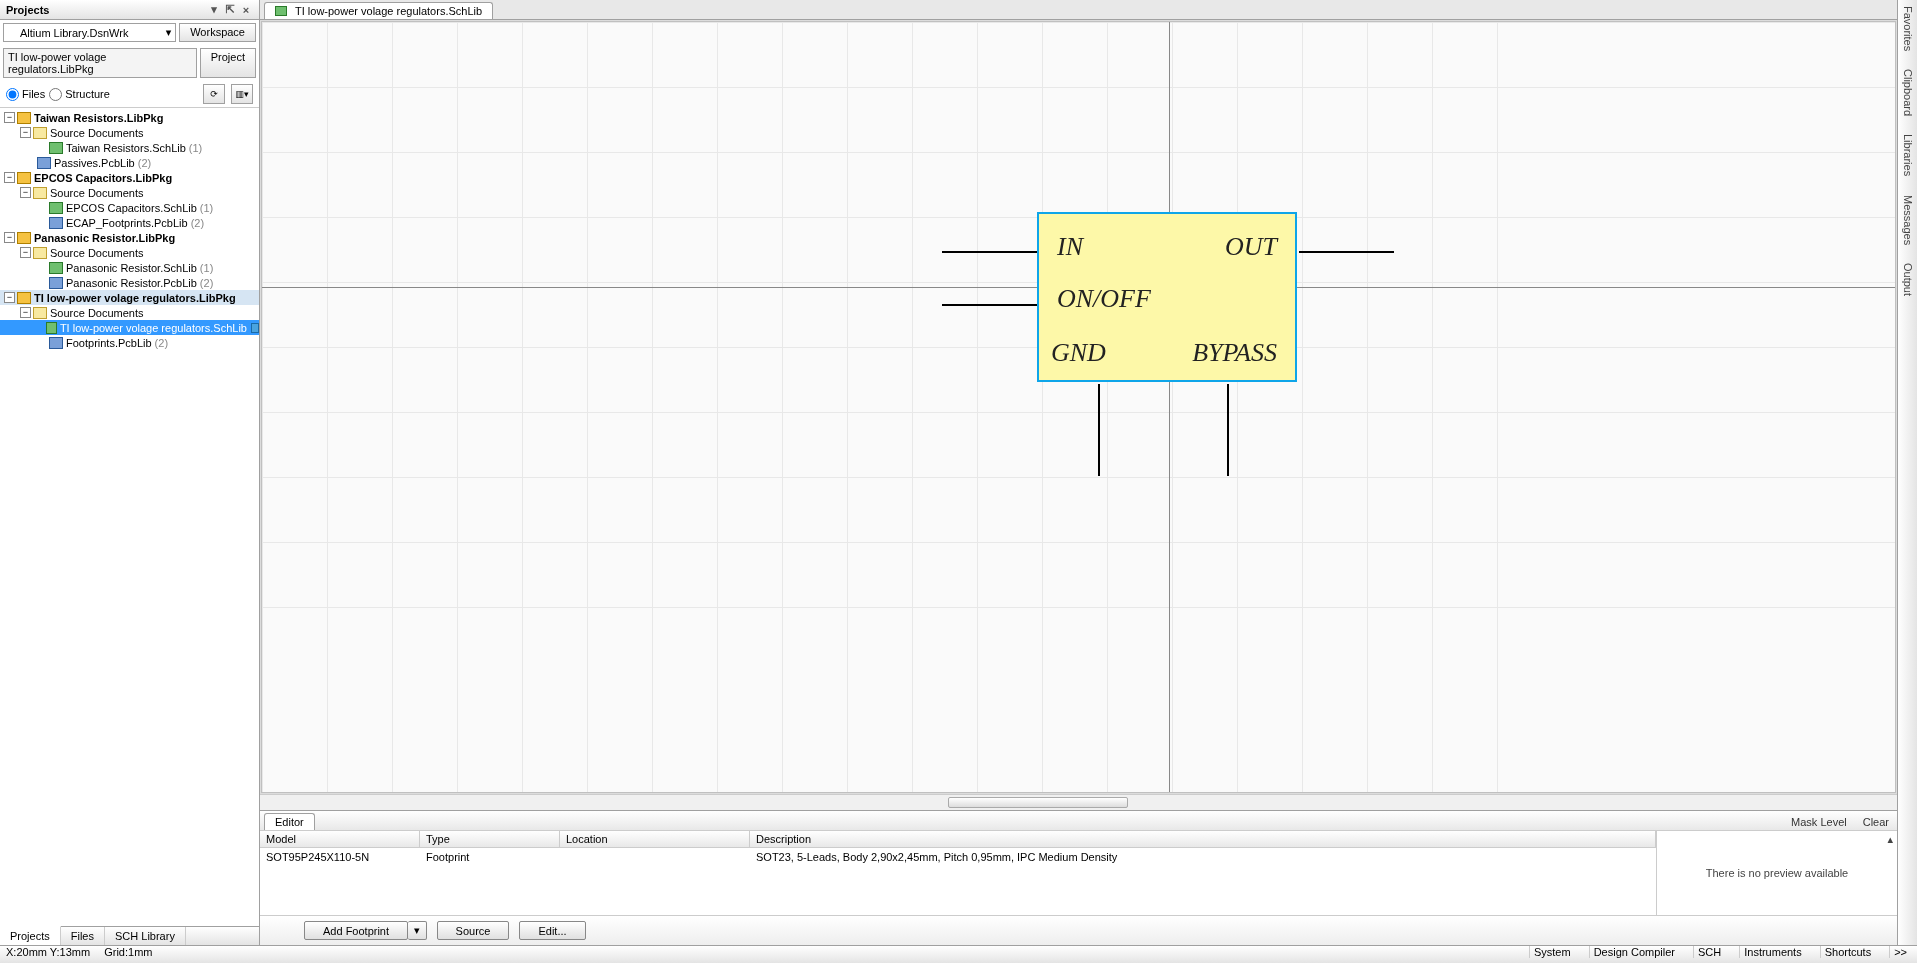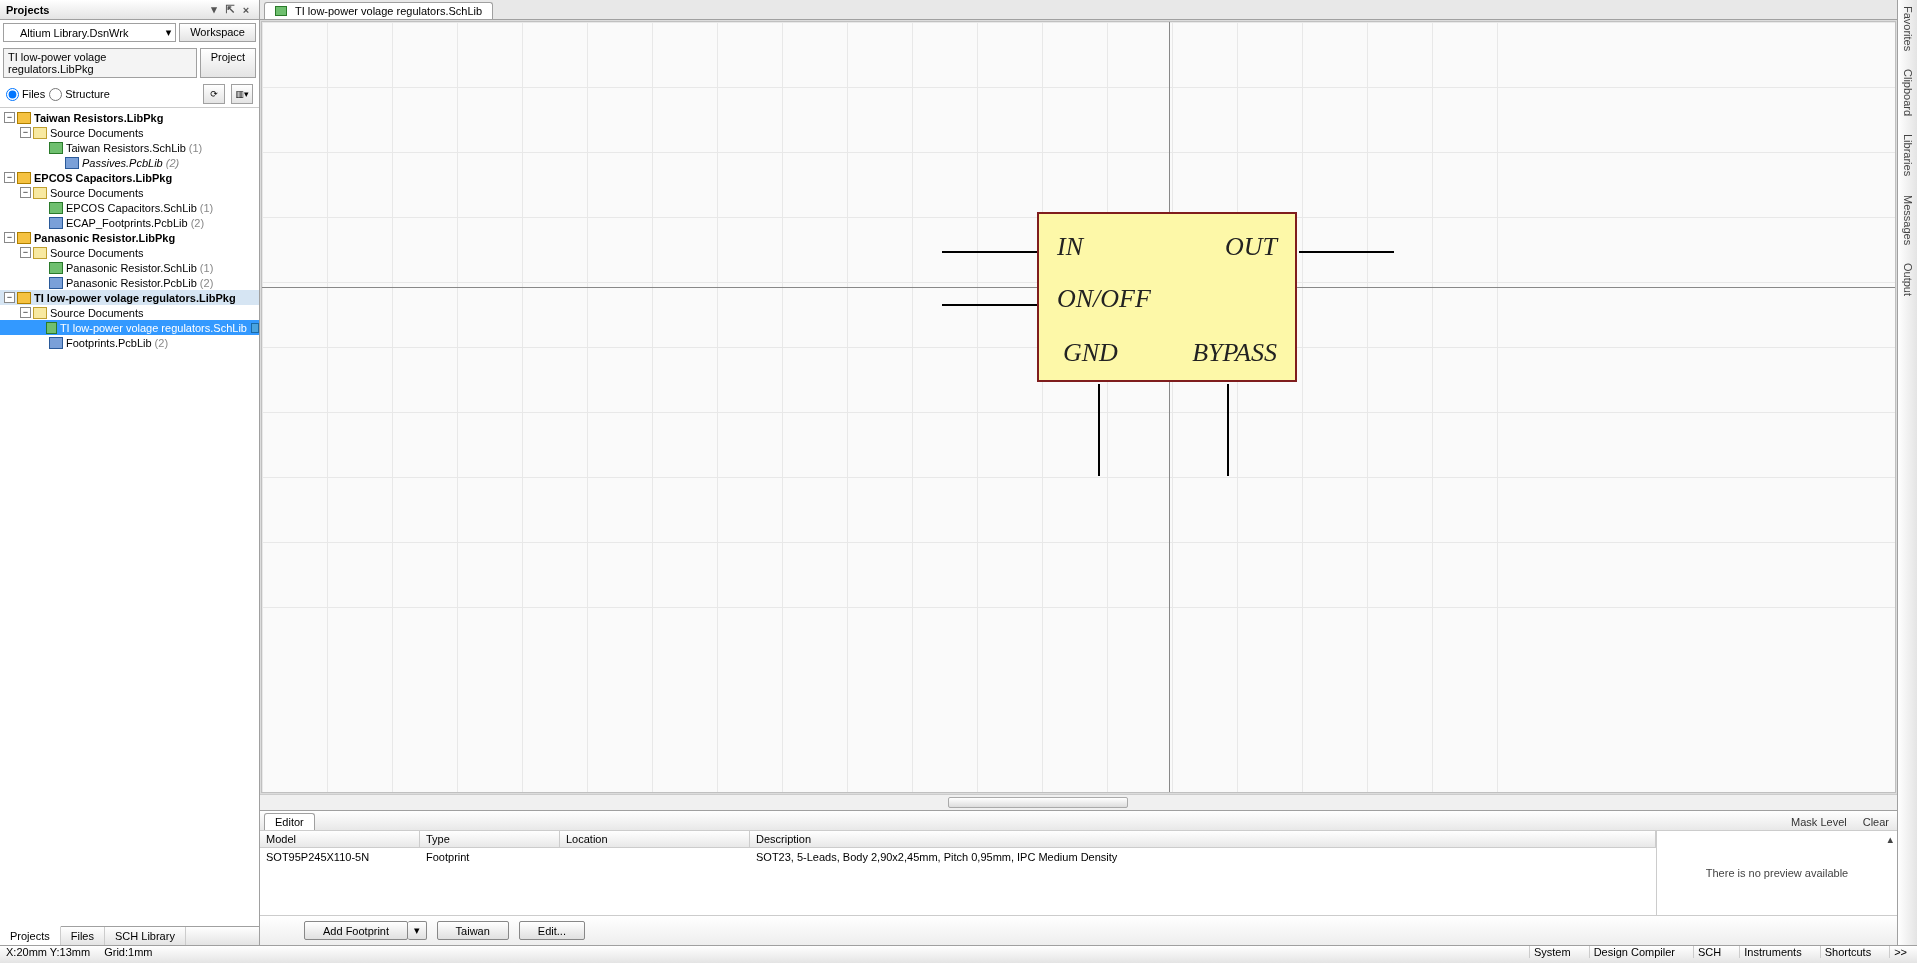--- a/index.html
+++ b/index.html
@@ -41,21 +41,21 @@
 .doc-tab { background:#fff; border:1px solid #a0a0a0; border-bottom:none; padding:2px 10px; display:flex; align-items:center; gap:5px; border-radius:3px 3px 0 0; margin-top:2px;}
 .doc-tab .ticon{width:12px;height:10px;}
 .canvas-wrap { flex:1; position:relative; overflow:auto; background:#fafafa; border:1px solid #c0c0c0; margin:1px;}
 .canvas { position:absolute; inset:0; }
 .grid-v,.grid-h{position:absolute;background:#e8e8e8;}
 .grid-v{width:1px;top:0;bottom:0;}
 .grid-h{height:1px;left:0;right:0;}
 .axis-v{position:absolute;top:0;bottom:0;width:1px;background:#888;left:907px;}
 .axis-h{position:absolute;left:0;right:0;height:1px;background:#888;top:265px;}
 
-.comp { position:absolute; left:775px; top:190px; width:260px; height:170px; background:#fdf8a8; border:2px solid #7f1d1d; }
+.comp { position:absolute; left:775px; top:190px; width:260px; height:170px; background:#fdf8a8; border:2px solid #0ea5e9; }
 .pin { position:absolute; height:2px; background:#000; }
 .pin-v{width:2px;}
 .pin-lbl { position:absolute; font-family: 'Comic Sans MS', cursive; font-style:italic; font-size:26px; font-weight:500; color:#222;}
 .hscrl { height:16px; background:#f0f0f0; border-top:1px solid #ccc; position:relative;}
 .hscrl .thumb{position:absolute; left:42%; width:180px; top:2px; bottom:2px; background:linear-gradient(#fff,#ddd); border:1px solid #aaa; border-radius:2px;}
 
 
 .editor-panel { height:135px; border-top:1px solid #a0a0a0; background:#f7f7f7; display:flex; flex-direction:column;}
 .ed-top { display:flex; align-items:flex-end; background:linear-gradient(#fff,#e8e8e8); border-bottom:1px solid #ccc;}
 .ed-tab { padding:2px 10px; border:1px solid #a0a0a0; border-bottom:none; background:#fff; margin:2px 0 0 4px; border-radius:3px 3px 0 0;}
@@ -129,21 +129,21 @@
           <span class="exp">−</span>
           <span class="ticon ic-fld"></span>
           <span style="">Source Documents</span>
         </div>
         <div class="tree-row" style="padding-left: 36px;">
           <span style="width:13px;display:inline-block"></span>
           <span class="ticon ic-sch"></span>
           <span style="">Taiwan Resistors.SchLib</span>
           <span class="doc-count">(1)</span>
         </div>
-        <div class="tree-row" style="padding-left: 52px; font-style: italic;">
+        <div class="tree-row" style="padding-left: 24px;">
           <span style="width:13px;display:inline-block"></span>
           <span class="ticon ic-pcb"></span>
           <span style="">Passives.PcbLib</span>
           <span class="doc-count">(2)</span>
         </div>
         <div class="tree-row" style="padding-left: 4px;">
           <span class="exp">−</span>
           <span class="ticon ic-prj"></span>
           <span style="font-weight:bold">EPCOS Capacitors.LibPkg</span>
         </div>
@@ -254,21 +254,21 @@
           <div class="grid-v" style="left: 195px;"></div>
           <div class="grid-v" style="left: 130px;"></div>
           <div class="grid-v" style="left: 65px;"></div>
           <div class="grid-v" style="left: 0px;"></div>
         <div class="axis-v"></div>
         <div class="axis-h"></div>
         <div class="comp">
           <span class="pin-lbl" style="left:18px;top:18px">IN</span>
           <span class="pin-lbl" style="right:18px;top:18px">OUT</span>
           <span class="pin-lbl" style="left:18px;top:70px">ON/OFF</span>
-          <span class="pin-lbl" style="left:24px;bottom:12px">GND</span>
+          <span class="pin-lbl" style="left:12px;bottom:12px">GND</span>
           <span class="pin-lbl" style="right:18px;bottom:12px">BYPASS</span>
         </div>
 
         <div class="pin" style="left:680px;top:229px;width:95px"></div>
         <div class="pin" style="left:680px;top:282px;width:95px"></div>
         <div class="pin" style="left:1037px;top:229px;width:95px"></div>
         <div class="pin pin-v" style="left:836px;top:362px;height:92px"></div>
         <div class="pin pin-v" style="left:965px;top:362px;height:92px"></div>
       </div>
     </div>
@@ -301,21 +301,21 @@
         <div class="ed-prev">
           <span class="up-ar">▴</span>
           <span>There is no preview available</span>
         </div>
       </div>
       <div class="ed-btns">
         <span class="split-btn">
           <button>Add Footprint</button>
           <button class="dd">▾</button>
         </span>
-        <button>Taiwan</button>
+        <button>Source</button>
         <button>Edit...</button>
       </div>
     </div>
   </div>
 
   <div class="right-tabs">
     <div>Favorites</div>
     <div>Clipboard</div>
     <div>Libraries</div>
     <div>Messages</div>

